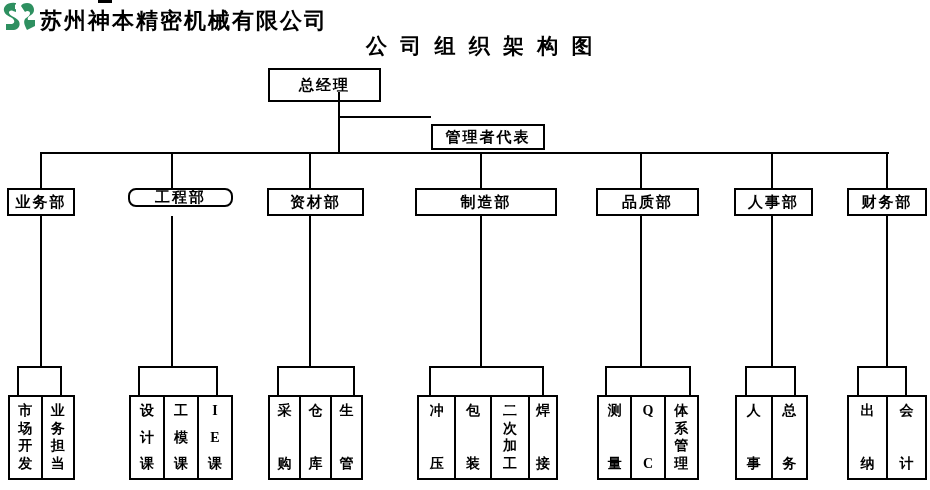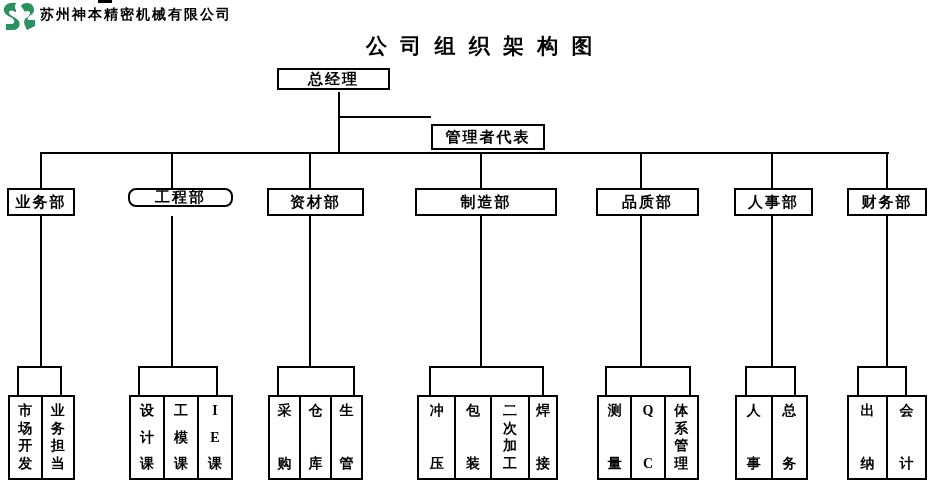--- a/index.html
+++ b/index.html
@@ -2,21 +2,21 @@
 <html><head>
 <meta charset="utf-8">
 <style>
   html,body{margin:0;padding:0;background:#fff;}
   .canvas{
     position:relative;width:930px;height:490px;background:#ffffff;
     font-family:"Liberation Serif","DejaVu Serif",serif;
     color:#000;overflow:hidden;
   }
   .company-name{
-    position:absolute;left:40px;top:6px;font-size:14px;font-weight:bold;
+    position:absolute;left:40px;top:6px;font-size:22px;font-weight:bold;
     letter-spacing:2px;white-space:nowrap;text-align:center;
   }
   .logo{position:absolute;left:2px;top:2px;width:34px;height:30px;}
   .artifact{position:absolute;left:98px;top:0;width:14px;height:3px;background:#000;}
   .title{
     position:absolute;left:366px;top:32px;font-size:21px;font-weight:bold;
     white-space:nowrap;letter-spacing:4px;
   }
   .line{position:absolute;background:#000;}
   .box{
@@ -49,21 +49,21 @@
     <svg width="34" height="30" viewBox="0 0 34 30">
       <path d="M13,1 C5,0 1,5 2,9 c1,4 5,5 8,7 c3,2 3,5 0,6 l-6,0 0,6 8,0 c6,-1 7,-7 4,-10 c-3,-3 -8,-4 -9,-7 c-0.5,-2 2,-3 4,-2 l3,1 0,-9 z" fill="#2e9060"></path>
       <path d="M19,4 c1,-3 7,-4 10,-2 c4,3 4,9 0,11 c-3,2 -4,3 -3,5 l7,0 0,6 -8,4 c-2,-4 -4,-8 -2,-11 c2,-2 5,-3 5,-6 c0,-2 -3,-3 -5,-1 z" fill="#2e9060"></path>
       <path fill="#ffffff" d="M13,3 c2,-2.5 5,-2.5 6,0 l-2.5,2 c2.5,0 3.5,2.5 1,3.5 l-4.5,-1.5 z"></path>
     </svg>
   </div>
   <div class="company-name">苏州神本精密机械有限公司</div>
   <div class="artifact"></div>
   <div class="title">公 司 组 织 架 构 图</div>
 
-  <div class="box" style="left:277px;top:68px;width:113px;height:22px;">总经理</div>
+  <div class="box" style="left:268px;top:68px;width:113px;height:34px;">总经理</div>
   <div class="box" style="left:431px;top:104px;width:114px;height:26px;margin-top:20px;">管理者代表</div>
 
   <div class="line" style="left:338px;top:92px;width:2px;height:62px;"></div>
   <div class="line" style="left:340px;top:116px;width:91px;height:2px;"></div>
   <div class="line" style="left:40px;top:152px;width:849px;height:2px;"></div>
 
   <div class="line" style="left:40px;top:154px;width:2px;height:34px;"></div>
   <div class="line" style="left:171px;top:154px;width:2px;height:34px;"></div>
   <div class="line" style="left:309px;top:154px;width:2px;height:34px;"></div>
   <div class="line" style="left:480px;top:154px;width:2px;height:34px;"></div>

